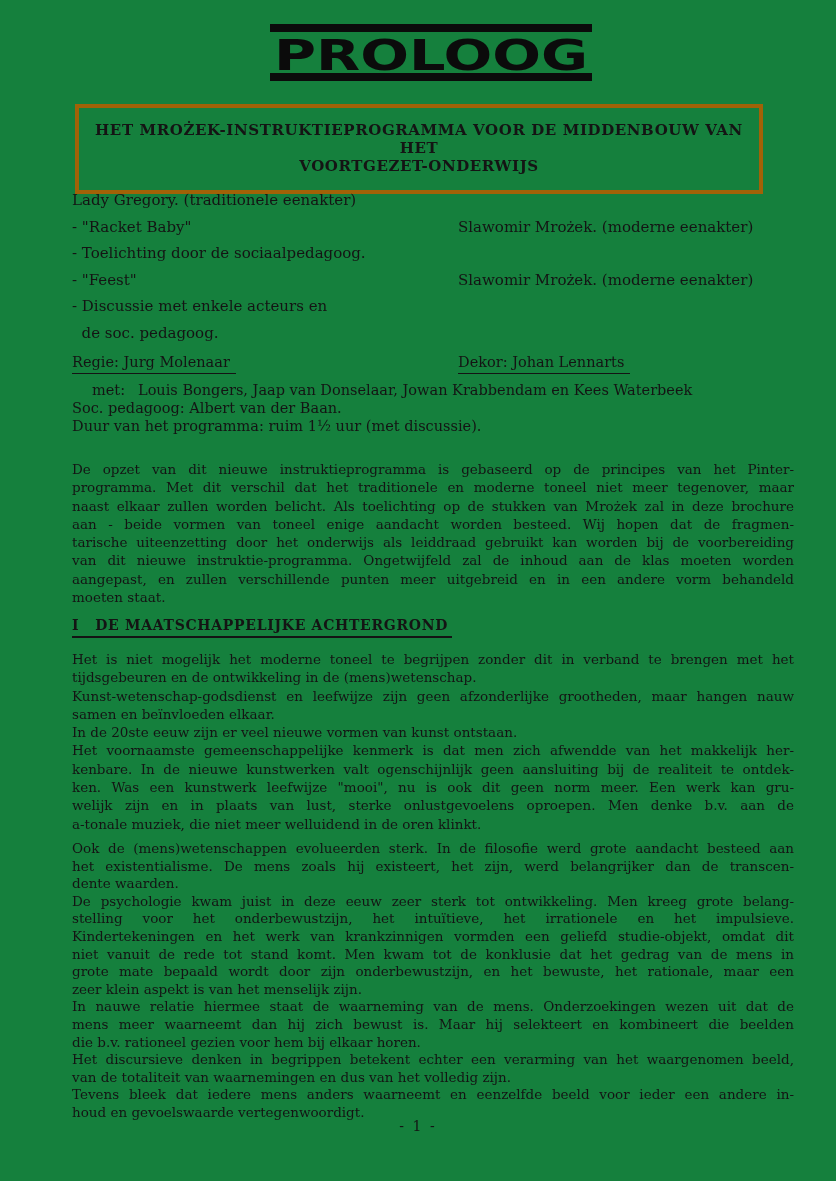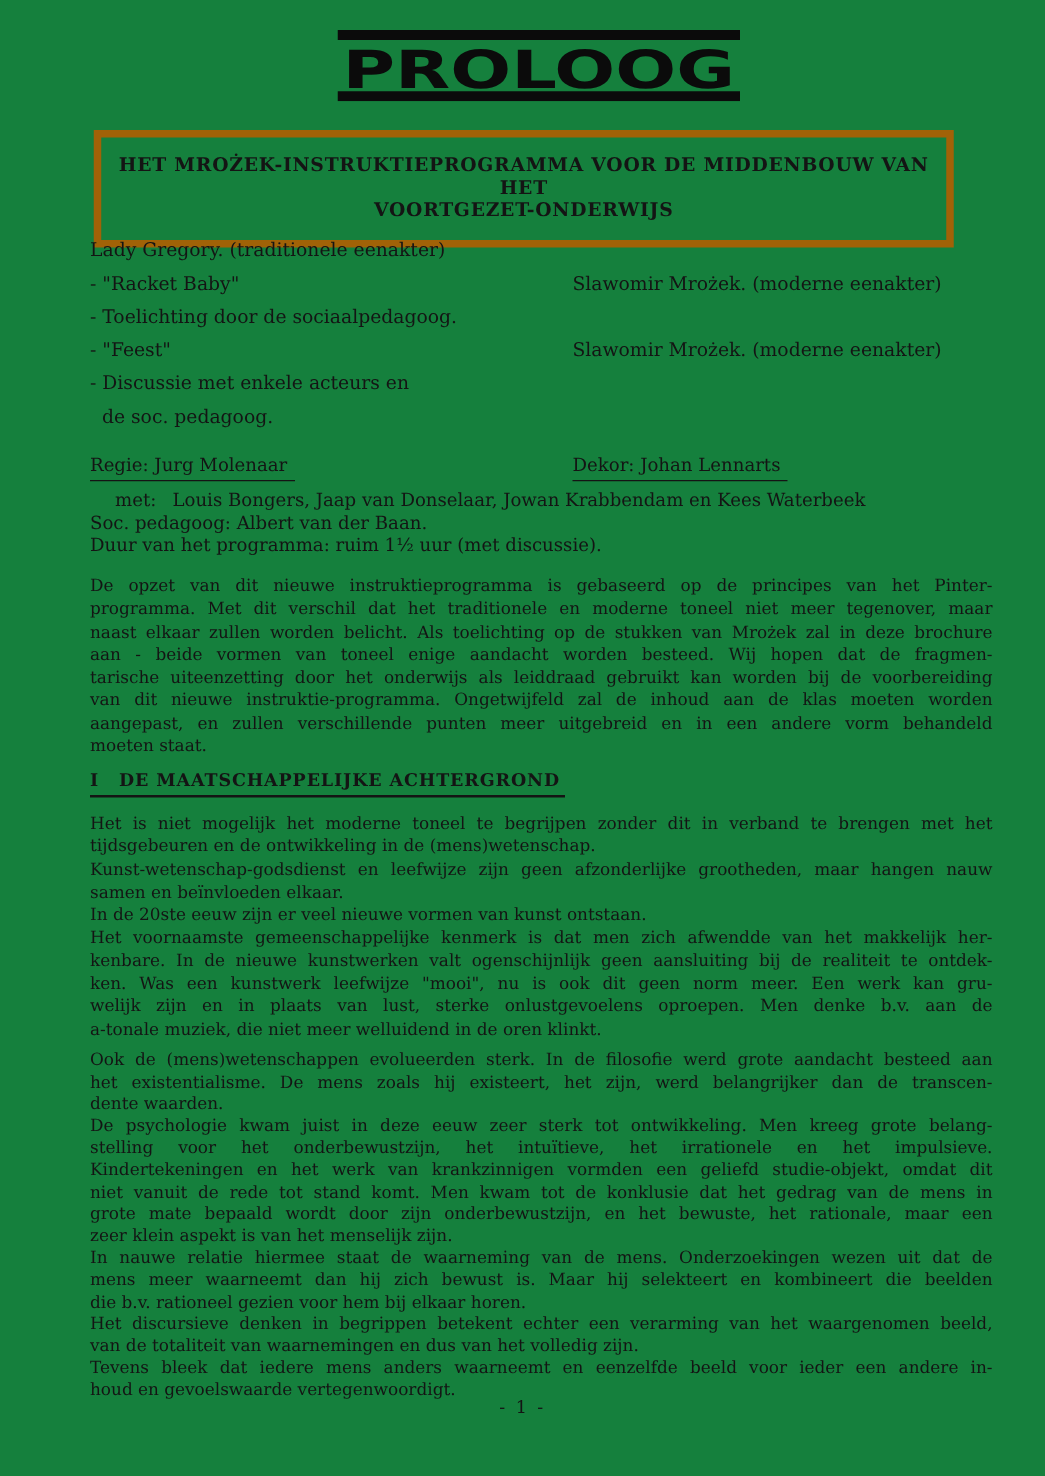--- a/index.html
+++ b/index.html
@@ -11,38 +11,38 @@
     color:#141414;
     font-family:"DejaVu Serif", serif;
     overflow:hidden;
   }
   
   .logo-wrap{position:absolute;top:24px;left:270px;}
   .logo-text{font-family:"DejaVu Sans", sans-serif;}
   
   .title-box{
     position:absolute;top:104px;left:75px;width:688px;
-    border:6px solid #a16207;
+    border:4px solid #a16207;
     text-align:center;
     padding:13px 6px 15px 6px;
     box-sizing:border-box;
     font-weight:bold;font-size:15px;letter-spacing:0.6px;
   }
   .title-box .tline{line-height:18px;}
   .title-box .tline + .tline{margin-top:0;}
   
   .program{position:absolute;top:192px;left:72px;width:724px;font-size:15px;}
   .program-row{display:flex;margin-bottom:9.5px;line-height:17px;}
   .p-left{flex:0 0 386px;white-space:pre;}
   .p-right{flex:1;}
   
   .credits{position:absolute;top:353px;left:72px;width:724px;font-size:14.5px;}
   .credits-row{display:flex;line-height:18px;}
   .c-regie{flex:0 0 386px;}
-  .underlined{display:inline-block;border-bottom:1.6px solid #141414;padding:0 6px 2px 0;margin-top:11px;}
+  .underlined{display:inline-block;border-bottom:1.6px solid #141414;padding:0 6px 2px 0;}
   .met-row{margin-top:8px;line-height:17px;}
   .met-label{display:inline-block;width:46px;margin-left:20px;}
   .c-line{margin-top:1px;line-height:17px;}
   
   .para{position:absolute;left:72px;width:722px;font-size:13.5px;line-height:18.3px;}
   .para .line{white-space:normal;}
   .para .line.fill{text-align:justify;text-align-last:justify;}
   .intro{top:460px;}
   .section-heading{
     position:absolute;top:617px;left:72px;margin:0;

